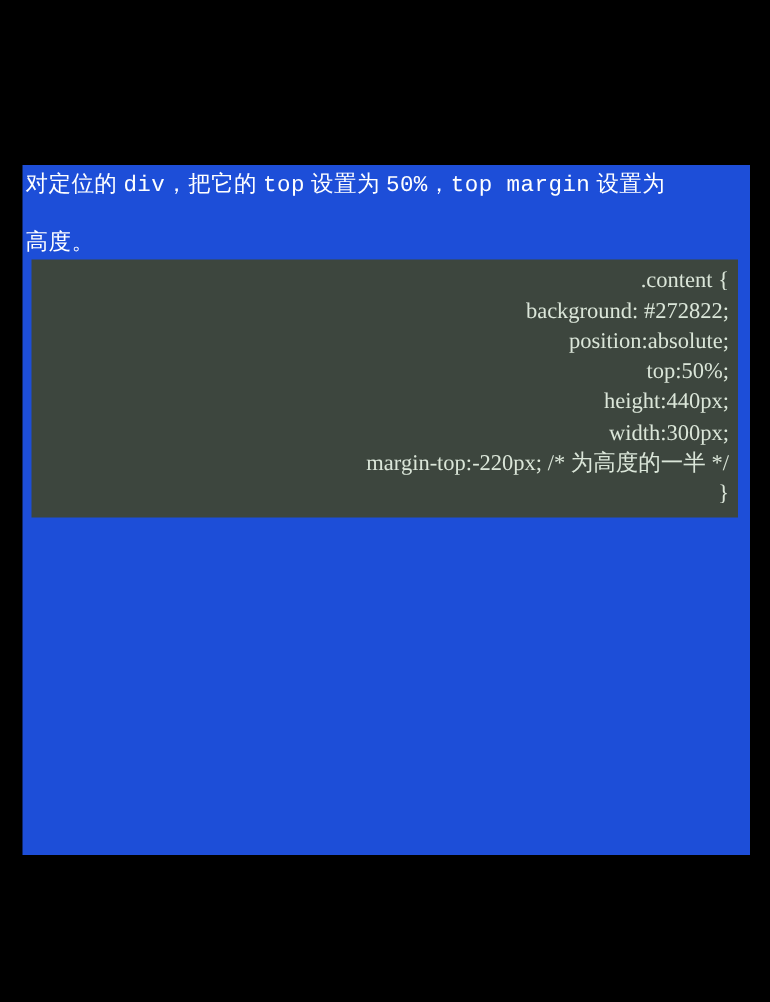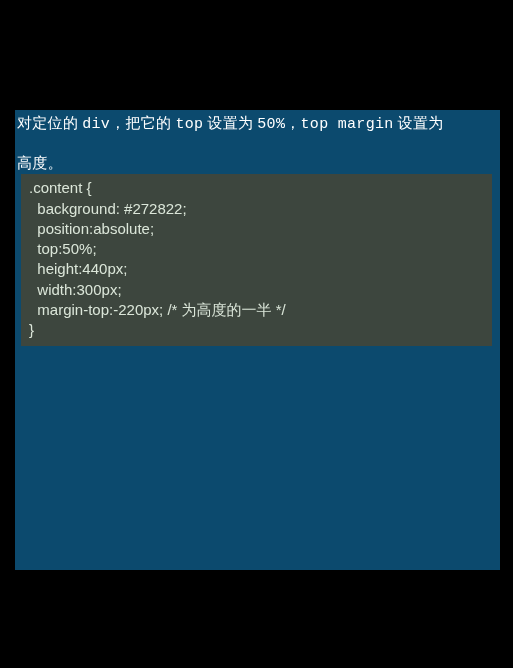--- a/index.html
+++ b/index.html
@@ -9,43 +9,44 @@
     height: 668px;
     background: #000000;
     overflow: hidden;
   }
   .outer-panel {
     position: absolute;
     left: 15px;
     top: 110px;
     width: 485px;
     height: 460px;
-    background: #0c4a6e;
+    background: #1d4ed8;
     box-sizing: border-box;
   }
   .para {
     font-family: "SimSun", "NSimSun", serif;
     font-size: 15px;
     color: #ffffff;
     line-height: 1.25;
     padding: 4px 4px 0 2px;
     letter-spacing: 0.3px;
   }
   .para .mono {
     font-family: "Courier New", monospace;
   }
   .code-block {
     background: #3d463e;
     margin: 2px 8px 0 6px;
     padding: 4px 6px 6px 8px;
-    font-family: Liberation Sans, sans-serif;
+    font-family: Liberation Serif, serif;
     font-size: 15px;
     color: #dbe6d9;
     line-height: 1.35;
     white-space: pre;
+    text-align: right;
   }
 </style>
 </head>
 <body>
 
 <div class="outer-panel">
 
   <div class="para">
     <span><span>对定位的 </span><span class="mono">div</span><span>，把它的 </span><span class="mono">top</span><span> 设置为 </span><span class="mono">50%</span><span>，</span><span class="mono">top margin</span><span> 设置为</span></span><br>
     <br>

